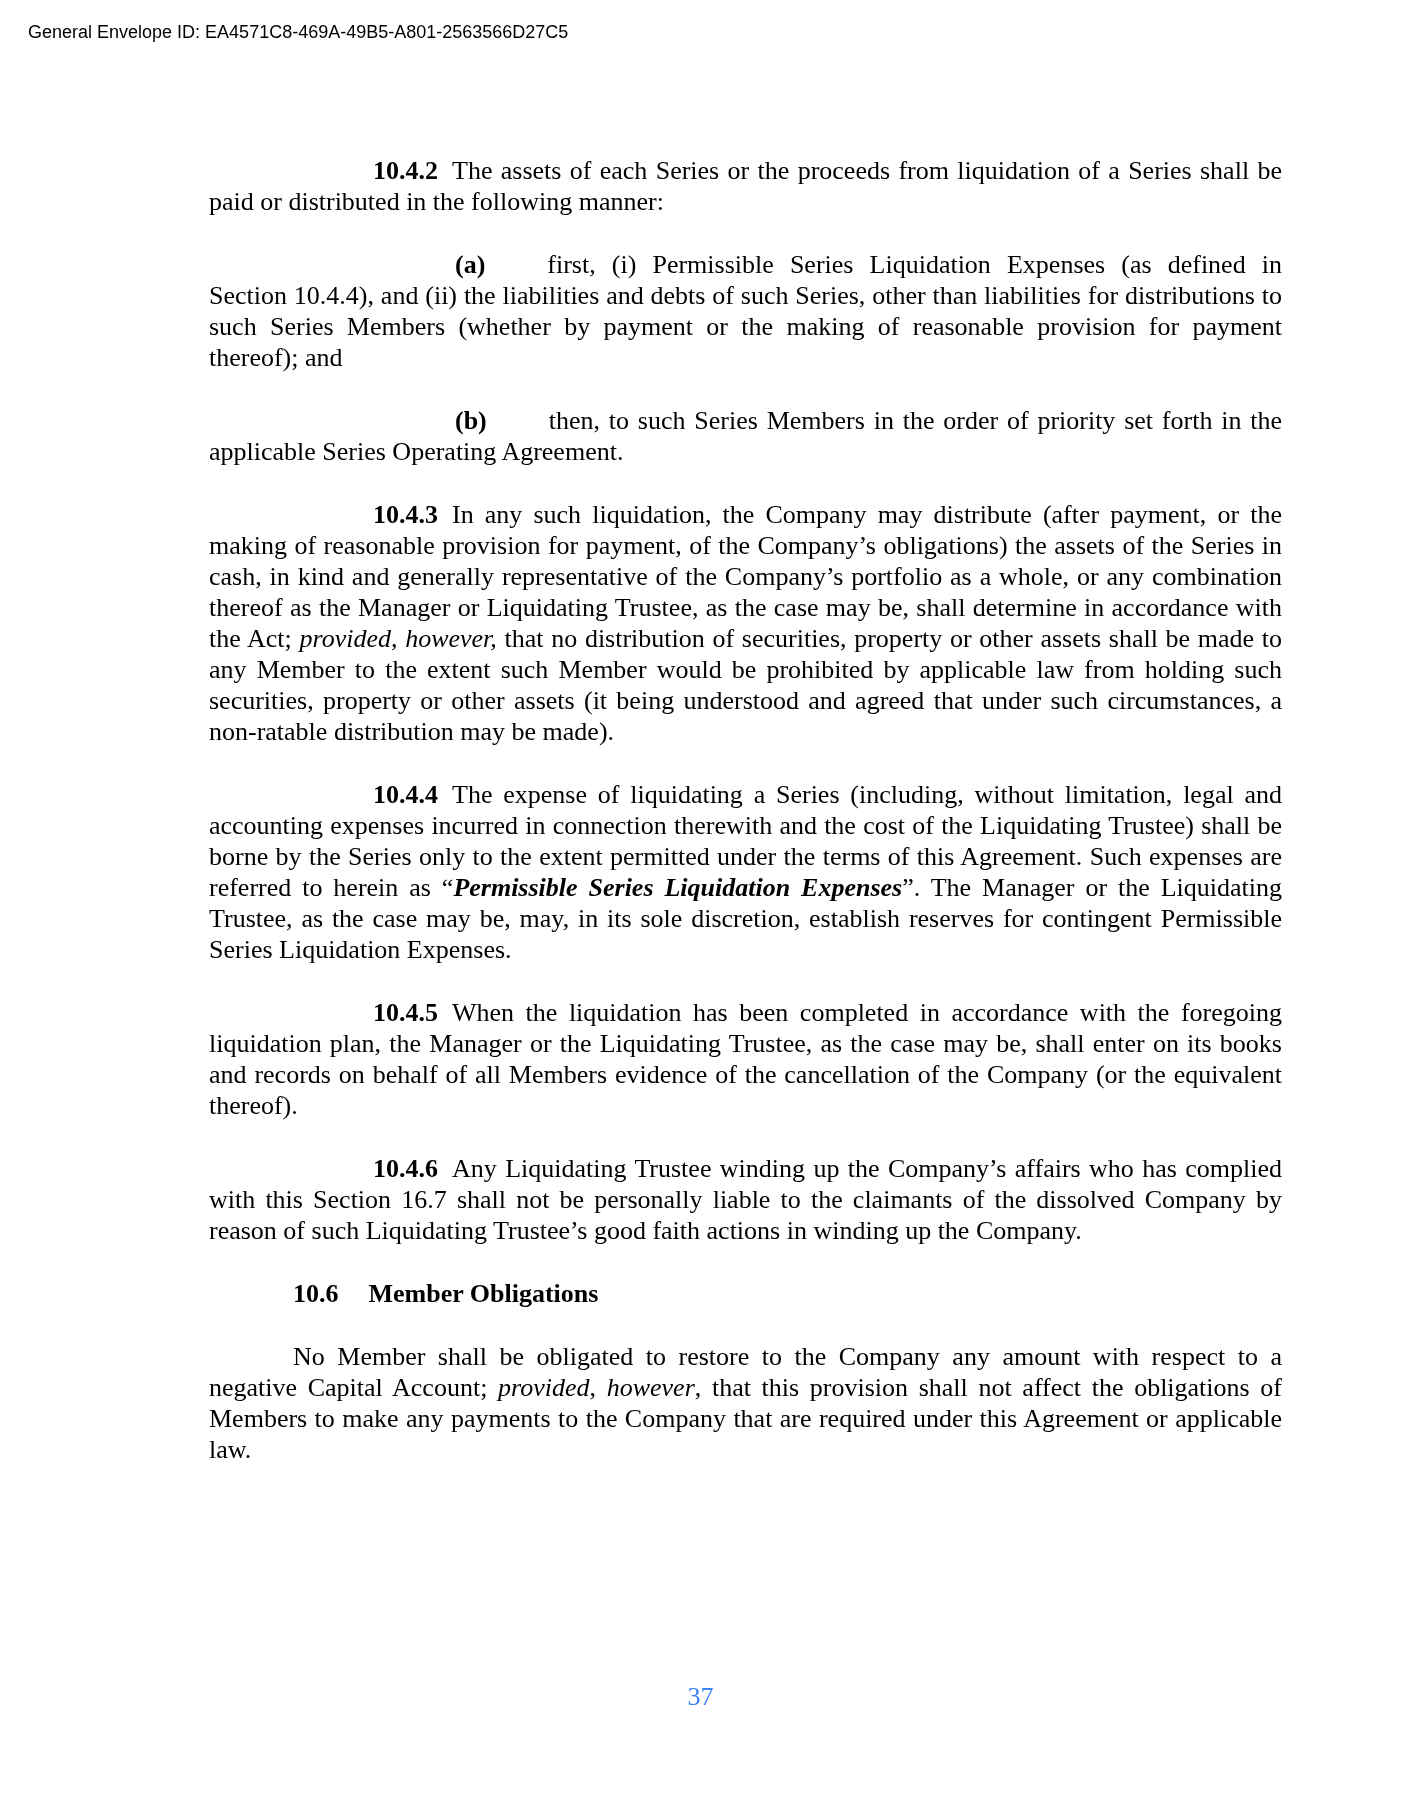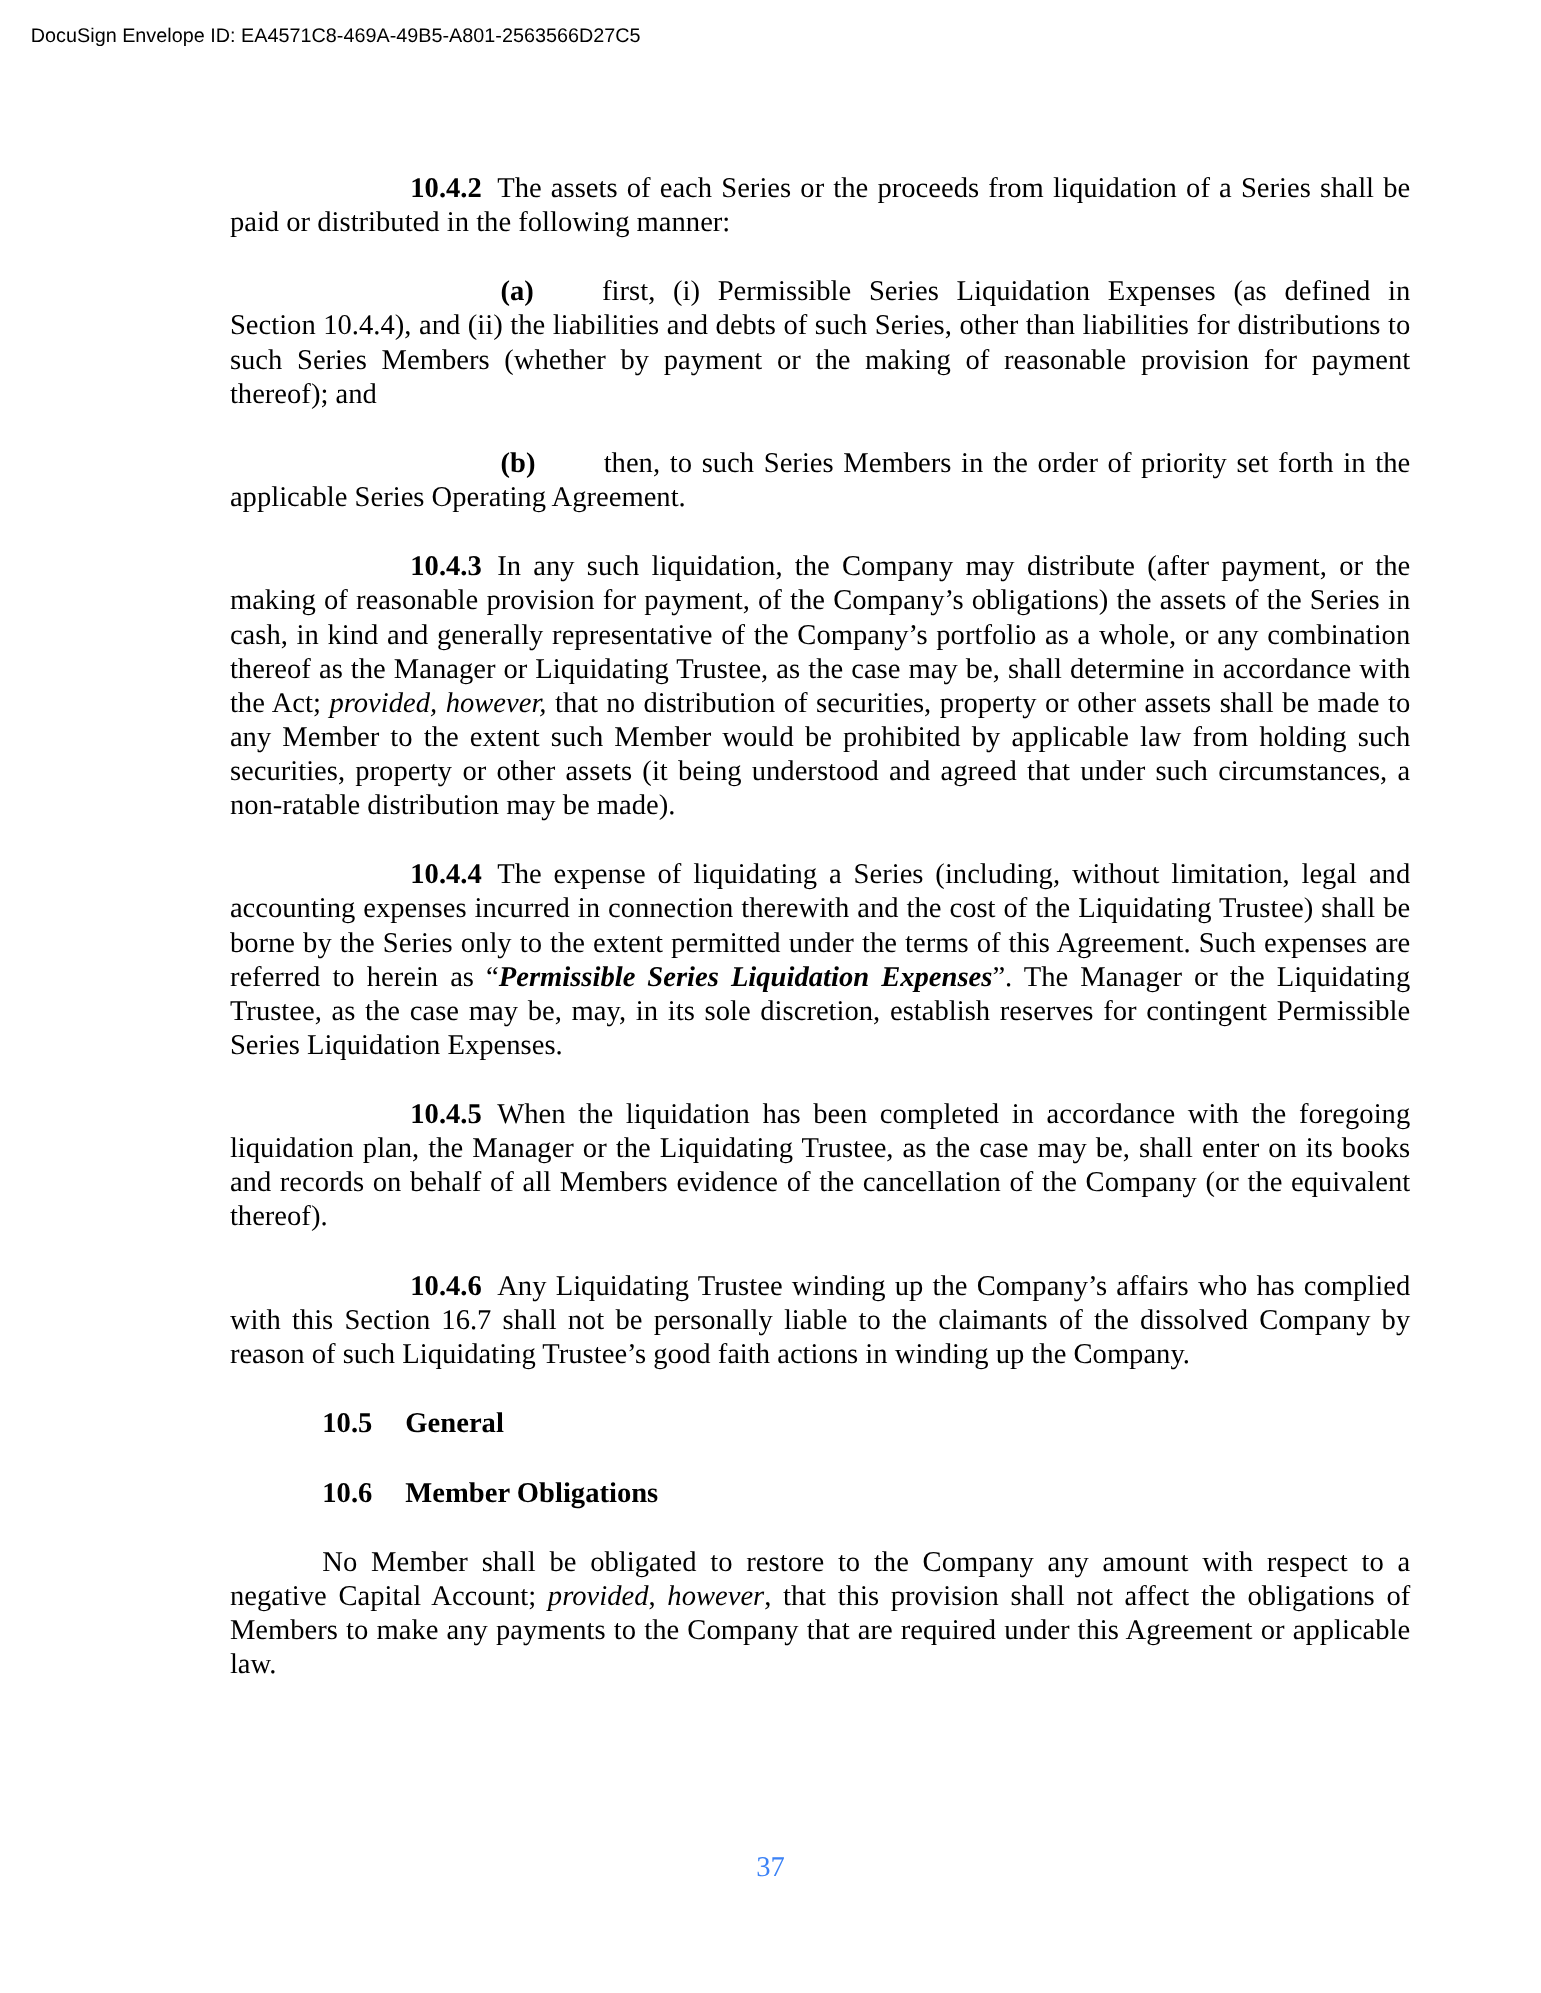--- a/index.html
+++ b/index.html
@@ -51,29 +51,28 @@
     text-align:center;
     font-family:"Liberation Serif", serif;
     font-size:26px;
     color:#3b82f6;
   }
 </style>
 </head>
 <body>
 
 <div class="page">
-  <div class="ds-header">DocuSign Envelope ID: EA4571C8-469A-49B5-A801-2563566D27C5</div>
+  <div class="ds-header">General Envelope ID: EA4571C8-469A-49B5-A801-2563566D27C5</div>
 
   <div class="doc-body">
       <p class="para section"><span class="run b">10.4.2</span><span class="run tab-sm"></span><span class="run r">The assets of each Series or the proceeds from liquidation of a Series shall be paid or distributed in the following manner:</span></p>
       <p class="para clause"><span class="run b">(a)</span><span class="run tab-lg"></span><span class="run r">first, (i) Permissible Series Liquidation Expenses (as defined in Section 10.4.4), and (ii) the liabilities and debts of such Series, other than liabilities for distributions to such Series Members (whether by payment or the making of reasonable provision for payment thereof); and</span></p>
       <p class="para clause"><span class="run b">(b)</span><span class="run tab-lg"></span><span class="run r">then, to such Series Members in the order of priority set forth in the applicable Series Operating Agreement.</span></p>
       <p class="para section"><span class="run b">10.4.3</span><span class="run tab-sm"></span><span class="run r">In any such liquidation, the Company may distribute (after payment, or the making of reasonable provision for payment, of the Company’s obligations) the assets of the Series in cash, in kind and generally representative of the Company’s portfolio as a whole, or any combination thereof as the Manager or Liquidating Trustee, as the case may be, shall determine in accordance with the Act; </span><span class="run i">provided, however,</span><span class="run r"> that no distribution of securities, property or other assets shall be made to any Member to the extent such Member would be prohibited by applicable law from holding such securities, property or other assets (it being understood and agreed that under such circumstances, a non-ratable distribution may be made).</span></p>
       <p class="para section"><span class="run b">10.4.4</span><span class="run tab-sm"></span><span class="run r">The expense of liquidating a Series (including, without limitation, legal and accounting expenses incurred in connection therewith and the cost of the Liquidating Trustee) shall be borne by the Series only to the extent permitted under the terms of this Agreement. Such expenses are referred to herein as “</span><span class="run bi">Permissible Series Liquidation Expenses</span><span class="run r">”. The Manager or the Liquidating Trustee, as the case may be, may, in its sole discretion, establish reserves for contingent Permissible Series Liquidation Expenses.</span></p>
       <p class="para section"><span class="run b">10.4.5</span><span class="run tab-sm"></span><span class="run r">When the liquidation has been completed in accordance with the foregoing liquidation plan, the Manager or the Liquidating Trustee, as the case may be, shall enter on its books and records on behalf of all Members evidence of the cancellation of the Company (or the equivalent thereof).</span></p>
       <p class="para section"><span class="run b">10.4.6</span><span class="run tab-sm"></span><span class="run r">Any Liquidating Trustee winding up the Company’s affairs who has complied with this Section 16.7 shall not be personally liable to the claimants of the dissolved Company by reason of such Liquidating Trustee’s good faith actions in winding up the Company.</span></p>
-      <p class="para heading"><span class="run b">10.5</span><span class="run tab-md"></span><span class="run b">General</span></p>
       <p class="para heading"><span class="run b">10.6</span><span class="run tab-md"></span><span class="run b">Member Obligations</span></p>
       <p class="para indent"><span class="run r">No Member shall be obligated to restore to the Company any amount with respect to a negative Capital Account; </span><span class="run i">provided</span><span class="run r">, </span><span class="run i">however</span><span class="run r">, that this provision shall not affect the obligations of Members to make any payments to the Company that are required under this Agreement or applicable law.</span></p>
     </div>
 
   <div class="page-number">37</div>
 </div>
 
 </body></html>

